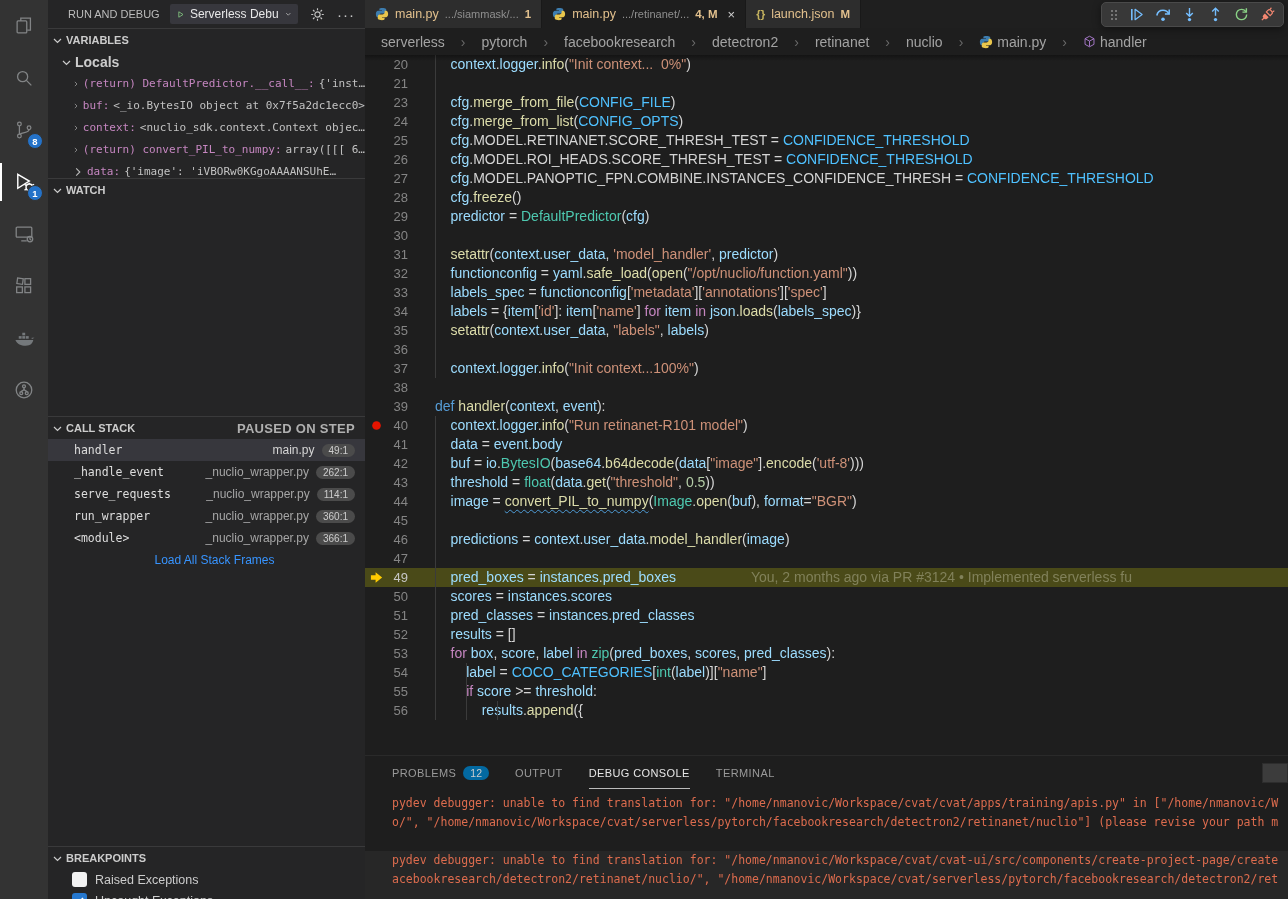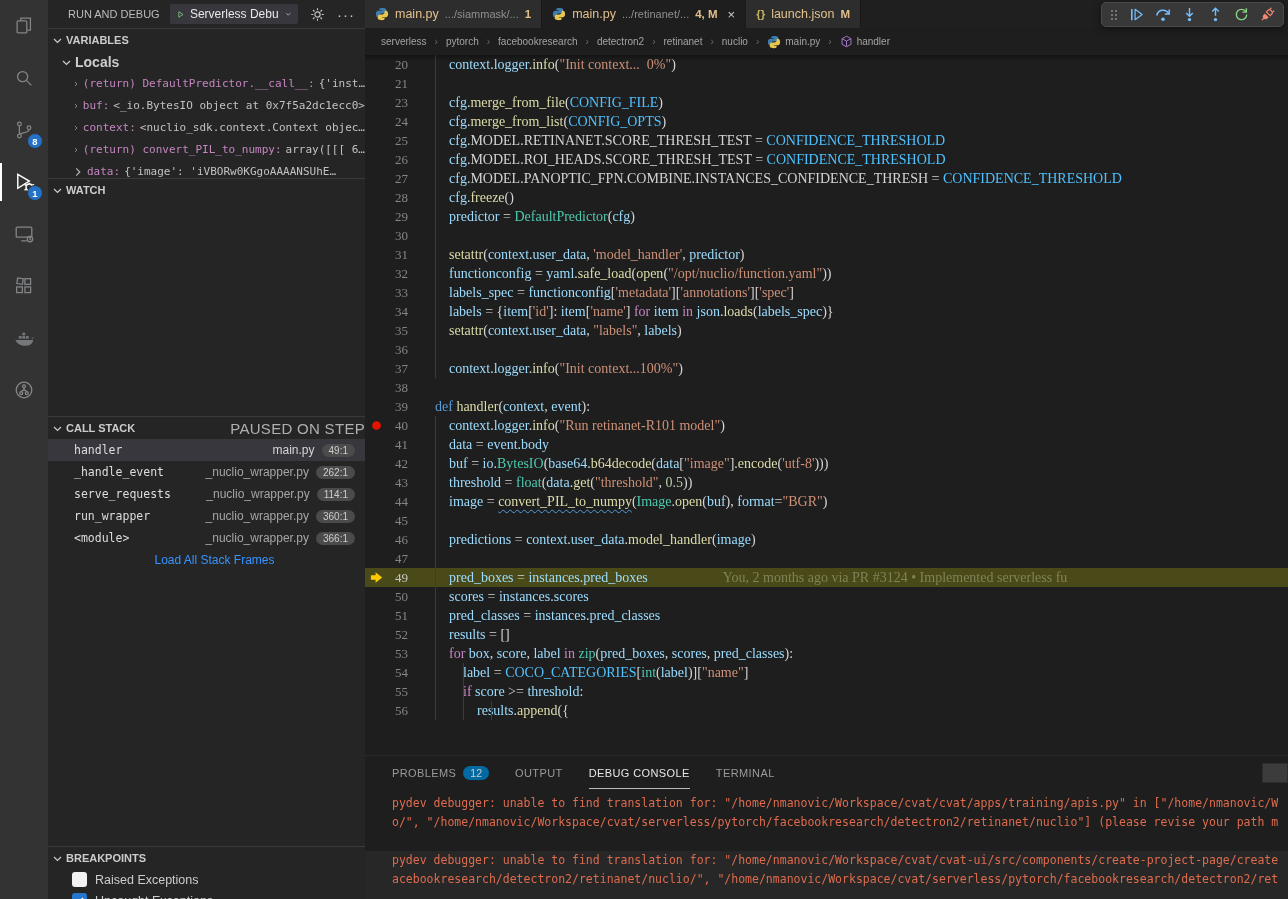--- a/index.html
+++ b/index.html
@@ -19,21 +19,21 @@
   .sidebar{position:absolute;left:48px;top:0;width:317px;height:899px;background:#252526;overflow:hidden;}
   .side-top{height:28px;display:flex;align-items:center;padding:0 10px 0 20px;gap:10px;}
   .side-title{font-size:11px;color:#bcbcbc;white-space:nowrap;}
   .launch-select{height:20px;max-width:150px;background:#37373d;border-radius:2px;display:flex;align-items:center;gap:6px;
     padding:0 7px;font-size:12px;color:#e8e8e8;cursor:pointer;white-space:nowrap;overflow:hidden;}
   .icon-btn{display:flex;align-items:center;justify-content:center;width:20px;height:20px;cursor:pointer;}
   .dots{color:#c5c5c5;font-size:15px;letter-spacing:1px;cursor:pointer;}
 
   .sect{border-top:1px solid rgba(204,204,204,.13);overflow:hidden;}
   .sect-h{height:22px;display:flex;align-items:center;gap:3px;padding-left:4px;font-size:11px;font-weight:bold;color:#cccccc;cursor:pointer;}
-  .sect-h .right{margin-left:auto;font-weight:normal;font-size:15px;color:#b0b0b0;letter-spacing:.3px;}
+  .sect-h .right{margin-left:auto;margin-right:10px;font-weight:bold;font-size:13px;color:#b0b0b0;letter-spacing:.3px;}
 
   #variables-body{height:128px;overflow:hidden;}
   .scope-row{height:22px;display:flex;align-items:center;gap:3px;padding-left:13px;font-size:14px;font-weight:bold;color:#cccccc;}
   .var-row{height:22px;line-height:22px;padding-left:25px;white-space:nowrap;overflow:hidden;
     font-family:"DejaVu Sans Mono",monospace;font-size:11px;cursor:pointer;display:flex;align-items:center;gap:4px;}
   .var-name{color:#c586c0;}
   .var-val{color:#c2c2c2;}
 
   .cs-row{height:22px;display:flex;align-items:center;padding:0 10px 0 26px;cursor:pointer;}
   .cs-row.sel{background:#37373d;}
@@ -56,25 +56,25 @@
   .tab-title{color:#e2c08d;}
   .tab-desc{color:#8f8f8f;font-size:11px;}
   .tab-badge{color:#e2c08d;font-size:11.5px;font-weight:bold;}
   .tab-close{color:#cfcfcf;margin-left:4px;font-size:13px;}
   .json-ico{color:#c5b35f;font-weight:bold;font-size:11.5px;}
 
   .debug-toolbar{position:absolute;top:2px;right:4px;height:25px;background:#383838;border:1px solid #4a4a4a;border-radius:5px;
     display:flex;align-items:center;gap:11px;padding:0 8px;box-shadow:0 2px 8px rgba(0,0,0,.45);z-index:20;}
   .dt-btn{display:flex;align-items:center;justify-content:center;cursor:pointer;}
 
-  .breadcrumbs{height:27px;display:flex;align-items:center;gap:8px;padding-left:16px;font-size:10px;color:#a3a3a3;background:#1e1e1e;text-align:right;}
+  .breadcrumbs{height:27px;display:flex;align-items:center;gap:16px;padding-left:16px;font-size:14px;color:#a3a3a3;background:#1e1e1e;text-align:right;}
   .bc-item{display:flex;align-items:center;gap:4px;cursor:pointer;}
   .bc-sep{color:#6a6a6a;}
 
-  .editor{position:relative;height:700px;overflow:hidden;font-family:Liberation Serif, serif;font-size:14px;cursor:text;}
+  .editor{position:relative;height:700px;overflow:hidden;font-family:Liberation Sans, sans-serif;font-size:14px;cursor:text;}
   .editor::before{content:"";position:absolute;left:0;right:0;top:0;height:6px;background:linear-gradient(rgba(0,0,0,.35),transparent);z-index:5;pointer-events:none;}
   .ed-line{position:relative;height:19px;line-height:19px;white-space:pre;}
   .ed-line.cur{background:#4a4a18;}
   .guide{position:absolute;top:0;bottom:0;width:1px;background:#3b3b3b;}
   .ed-num{position:absolute;left:0;width:43px;text-align:right;color:#858585;font-size:13px;}
   .ed-line.cur .ed-num{color:#c6c6c6;}
   .ed-glyph{position:absolute;left:4px;top:2px;width:18px;height:15px;cursor:pointer;}
   .ed-code{display:inline-block;padding-left:70px;white-space:pre;}
   .blame{color:#81815a;margin-left:75px;}
   .tk-p{color:#d4d4d4}.tk-v{color:#9cdcfe}.tk-f{color:#dcdcaa}.tk-s{color:#ce9178}.tk-k{color:#c586c0}

